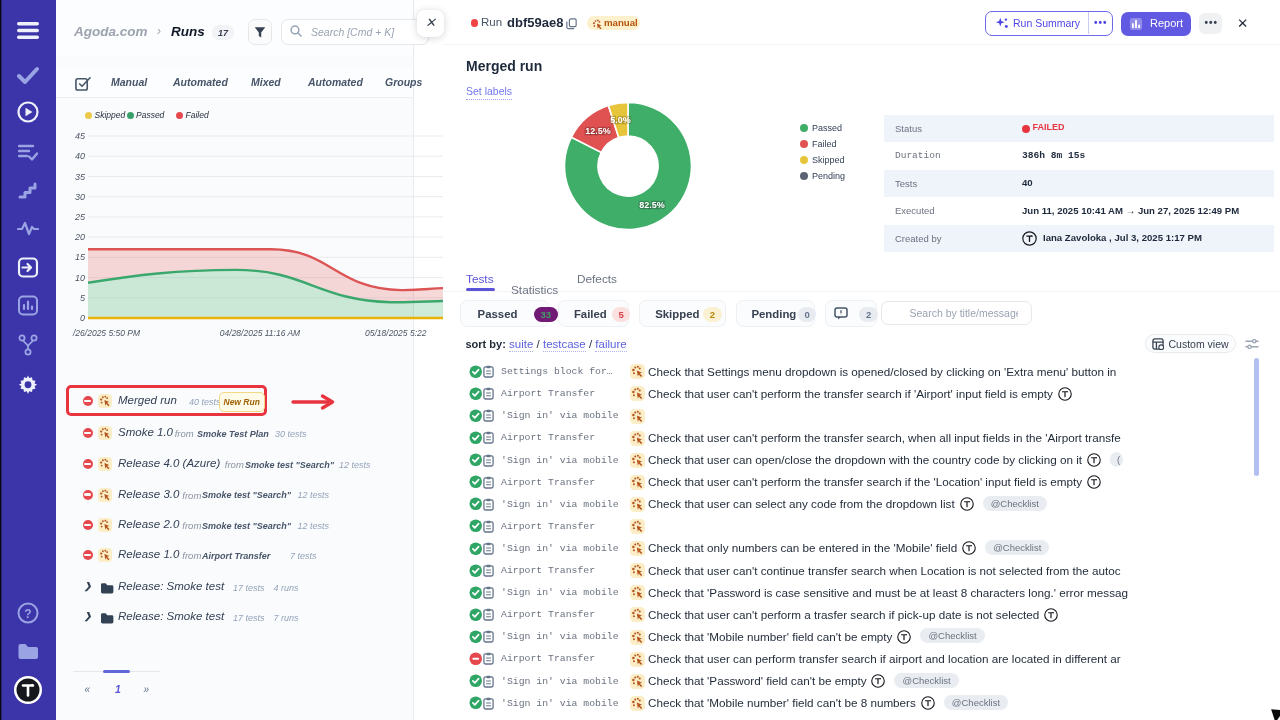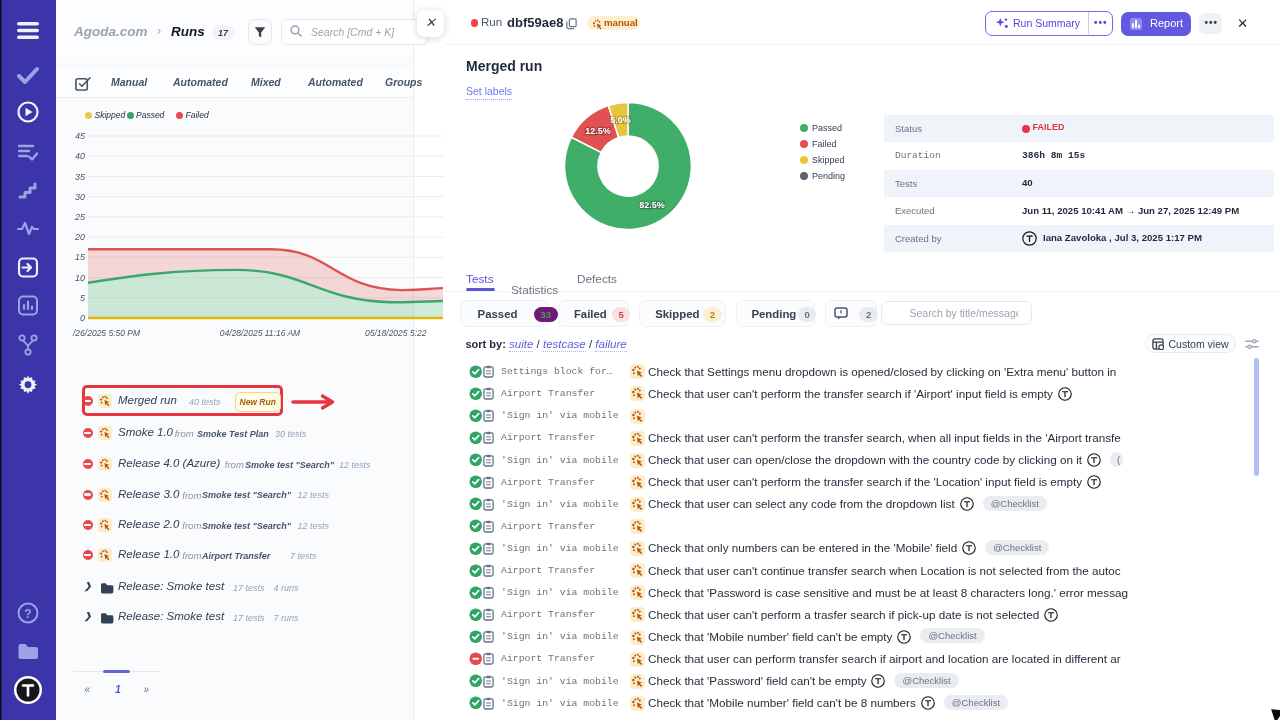--- a/index.html
+++ b/index.html
@@ -70,31 +70,31 @@
 #ttab-active-line { position:absolute; left:22px; top:288px; width:29px; height:3px; border-radius:2px; background:#5b54d8; }
 
 .chip { position:absolute; top:300px; height:26.5px; background:#fbfcfd; border:1px solid #eef0f3; border-radius:7px; font-size:11.4px; font-weight:600; color:#374151; }
 .chip .lbl { position:absolute; top:6.5px; }
 .chip .cnt { position:absolute; top:5.5px; height:15.5px; border-radius:8px; font-size:9.5px; font-weight:700; padding:2px 6.5px; }
 #tsearch { position:absolute; left:436.5px; top:300.5px; width:151.5px; height:24.5px; background:#fff; border:1px solid #e5e7eb; border-radius:7px; color:#9aa3b2; font-size:10.5px; line-height:22.5px; padding-left:28px; }
 #tsearch .ph { display:inline-block; width:108px; overflow:hidden; white-space:nowrap; vertical-align:top; }
 
 #sortrow { position:absolute; left:21.5px; top:337.5px; font-size:11.5px; color:#1f2937; }
 #sortrow b { font-size:11px; font-weight:700; }
-#sortrow a { color:#5c61dd; text-decoration:none; border-bottom:1.5px dotted #b0b4ec; padding-bottom:1px;font-style:italic; }
+#sortrow a { color:#5c61dd; text-decoration:none; border-bottom:1.5px dotted #b0b4ec; padding-bottom:1px; }
 #customview { position:absolute; left:700.5px; top:334px; width:91px; height:18.5px; background:#fbfcfd; border:1px solid #e8eaee; border-radius:10px; }
 #customview .t { position:absolute; left:23px; top:3px; font-size:10.5px; font-weight:500; color:#374151; }
 
 .tr { position:absolute; left:0; width:100%; height:22.3px; }
 .tr .suite { position:absolute; left:57px; top:5.5px; font-family:"Liberation Mono", monospace; font-size:9.8px; color:#6b7280; white-space:nowrap; overflow:hidden; width:128px; }
 .tr .ttl-wrap { position:absolute; left:204px; top:0; width:480px; height:22px; overflow:hidden; white-space:nowrap; font-size:11.7px; color:#1f2937; line-height:22px; }
 .checklist { display:inline-block; background:#e9edf1; border-radius:8px; font-size:9.5px; color:#6b7280; padding:2px 8px; margin-left:9px; line-height:11px; vertical-align:1.5px; }
 #scrollbar { position:absolute; left:810px; top:358px; width:5px; height:118px; border-radius:3px; background:#b3bef2; }
 
-#annbox { position:absolute; left:26px; top:385px; width:201px; height:31px; border:3px solid #e8343f; border-radius:5px; z-index:4; }
+#annbox { position:absolute; left:10px; top:385px; width:201px; height:31px; border:3px solid #e8343f; border-radius:5px; z-index:4; }
 #newrun { position:absolute; left:149.5px; top:3.5px; height:20px; background:#fefce8; border:1.5px solid #f3d784; border-radius:5px; font-size:8.5px; font-weight:700; color:#a16207; padding:4.5px 4px 0; white-space:nowrap; }
 #cursor { position:absolute; left:1273px; top:707px; width:0; height:0; border-left:12px solid #0b0b0b; border-top:5px solid transparent; border-bottom:9px solid transparent; transform:rotate(-18deg); }
 </style>
 </head>
 <body>
 <div id="sidebar">
     <svg style="top:21px" width="24" height="19" viewBox="0 0 24 19" fill="none">
       <rect x="1" y="1" width="22" height="3.4" rx="1.7" fill="#eef0fb"></rect>
       <rect x="1" y="7.8" width="22" height="3.4" rx="1.7" fill="#eef0fb"></rect>
       <rect x="1" y="14.6" width="22" height="3.4" rx="1.7" fill="#eef0fb"></rect>

